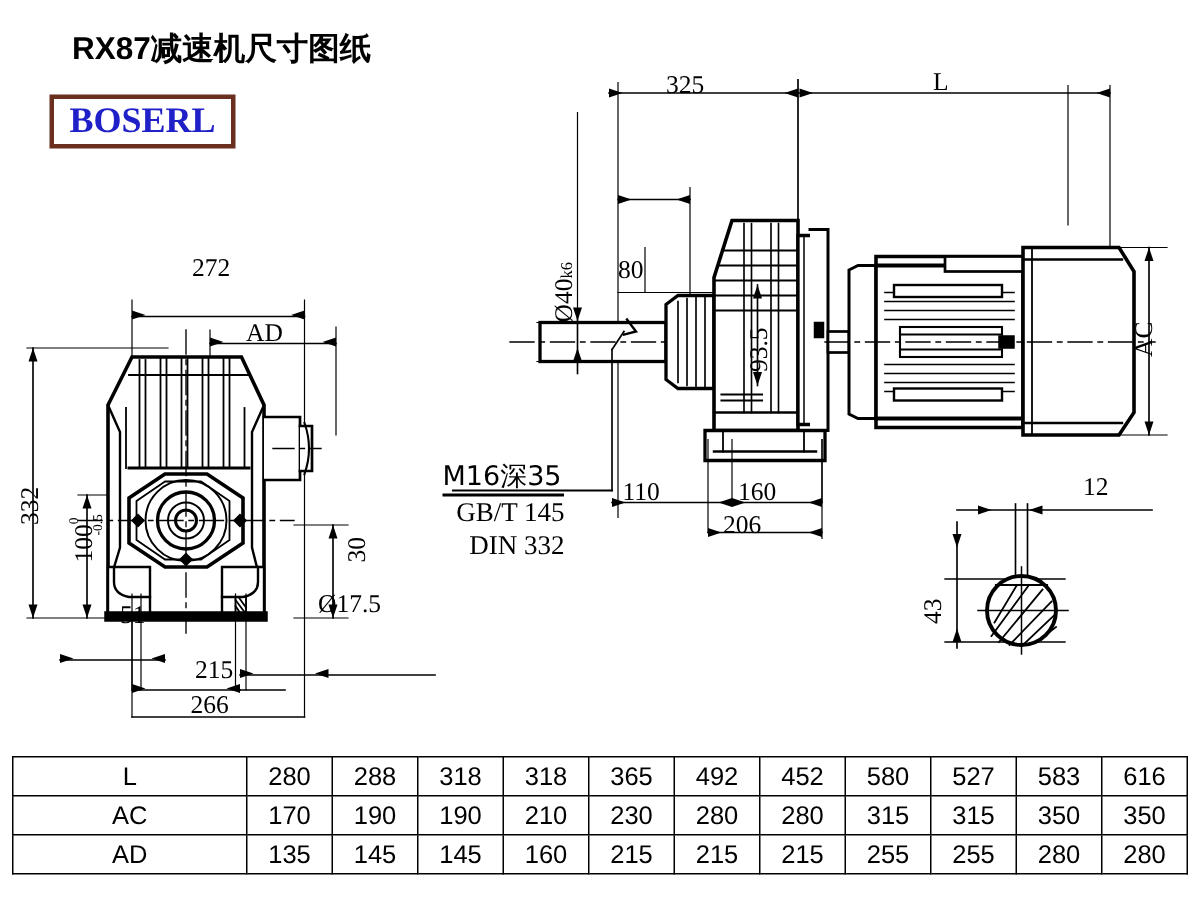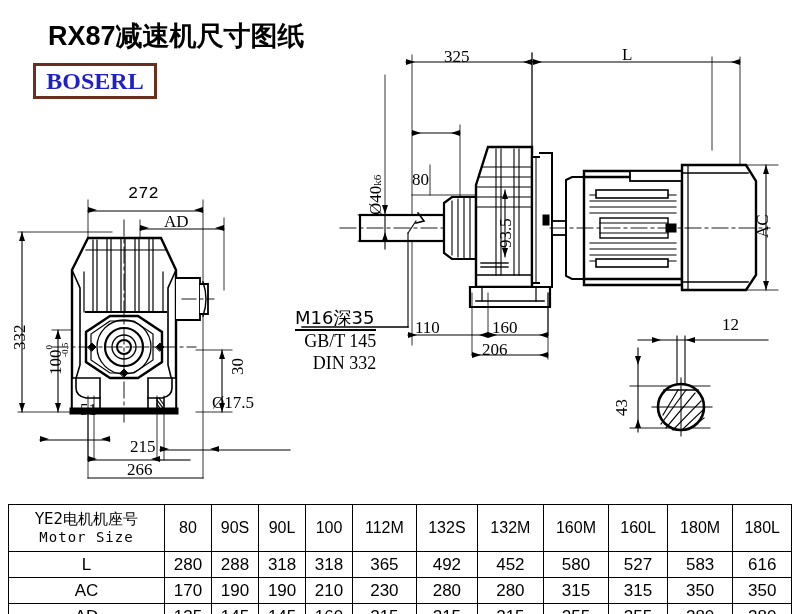--- a/index.html
+++ b/index.html
@@ -4,21 +4,21 @@
 <style>
   html,body{margin:0;padding:0;background:#fff;}
   body{
     width:800px;height:614px;position:relative;overflow:hidden;
     font-family:"Liberation Serif", serif;color:#000;
   }
   .abs{position:absolute;}
 
   
   #title{
-    left:48px; top:18px; font-size:27px; font-weight:bold;
+    left:48px; top:18px; font-size:21px; font-weight:bold;
     font-family:"Liberation Sans", sans-serif; letter-spacing:0px; white-space:nowrap;
   }
   #logo{
     left:33px; top:63px; width:118px; height:30px;
     border:3px solid #6b2f20; background:#fff;
     display:flex; align-items:center; justify-content:center;
   }
   #logo span{
     color:#2020c8; font-size:24px; font-weight:bold;
     font-family:"Liberation Serif", serif; letter-spacing:0px; line-height:1;
@@ -167,21 +167,21 @@
 <div class="arD abs" style="left:54.5px;top:403px;"></div>
 <div class="arR abs" style="left:40px;  top:436px;"></div>
 <div class="arL abs" style="left:101px; top:436px;"></div>
 <div class="arR abs" style="left:88px;  top:456px;"></div>
 <div class="arL abs" style="left:151px; top:456px;"></div>
 <div class="arR abs" style="left:160px; top:446px;"></div>
 <div class="arL abs" style="left:210px; top:446px;"></div>
 <div class="arU abs" style="left:218.5px;top:350px;"></div>
 <div class="arD abs" style="left:218.5px;top:403px;"></div>
 
-<div class="abs dim" style="left:128px;top:184px;font-family:Liberation Mono, monospace;">272</div>
+<div class="abs dim" style="left:128px;top:169px;">272</div>
 <div class="abs dim" style="left:164px;top:212px;">AD</div>
 <div class="abs dim rot" style="left:10px;top:350px;">332</div>
 <div class="abs rot" style="left:46px;top:375px;font-size:17px;">
   <span>100</span><sup style="font-size:9px;position:relative;top:-2px;">0</sup><sub style="font-size:9px;position:relative;left:-12px;top:3px;">-0.5</sub>
 </div>
 <div class="abs dim rot" style="left:228px;top:375px;">30</div>
 <div class="abs dim" style="left:80px;top:400px;">51</div>
 <div class="abs dim" style="left:130px;top:437px;">215</div>
 <div class="abs dim" style="left:127px;top:460px;">266</div>
 <div class="abs dim" style="left:212px;top:393px;">Ø17.5</div>
@@ -380,37 +380,20 @@
 <div class="arR abs" style="left:652px;top:336.5px;"></div>
 <div class="arL abs" style="left:686px;top:336.5px;"></div>
 <div class="arD abs" style="left:634.5px;top:356px;"></div>
 <div class="arU abs" style="left:634.5px;top:419px;"></div>
 <div class="abs dim" style="left:722px;top:315px;">12</div>
 <div class="abs dim rot" style="left:612px;top:416px;">43</div>
 </div>
 
 <table id="spec-table">
   <tbody>
-    <tr>
-      <td class="hdrcell lbl">
-        <div class="cn">YE2电机机座号</div>
-        <div class="ms">Motor Size</div>
-      </td>
-      <td>80</td>
-      <td>90S</td>
-      <td>90L</td>
-      <td>100</td>
-      <td>112M</td>
-      <td>132S</td>
-      <td>132M</td>
-      <td>160M</td>
-      <td>160L</td>
-      <td>180M</td>
-      <td>180L</td>
-    </tr>
 
     <tr>
       <td class="rowlabel lbl">L</td>
       <td class="val">280</td>
       <td class="val">288</td>
       <td class="val">318</td>
       <td class="val">318</td>
       <td class="val">365</td>
       <td class="val">492</td>
       <td class="val">452</td>

